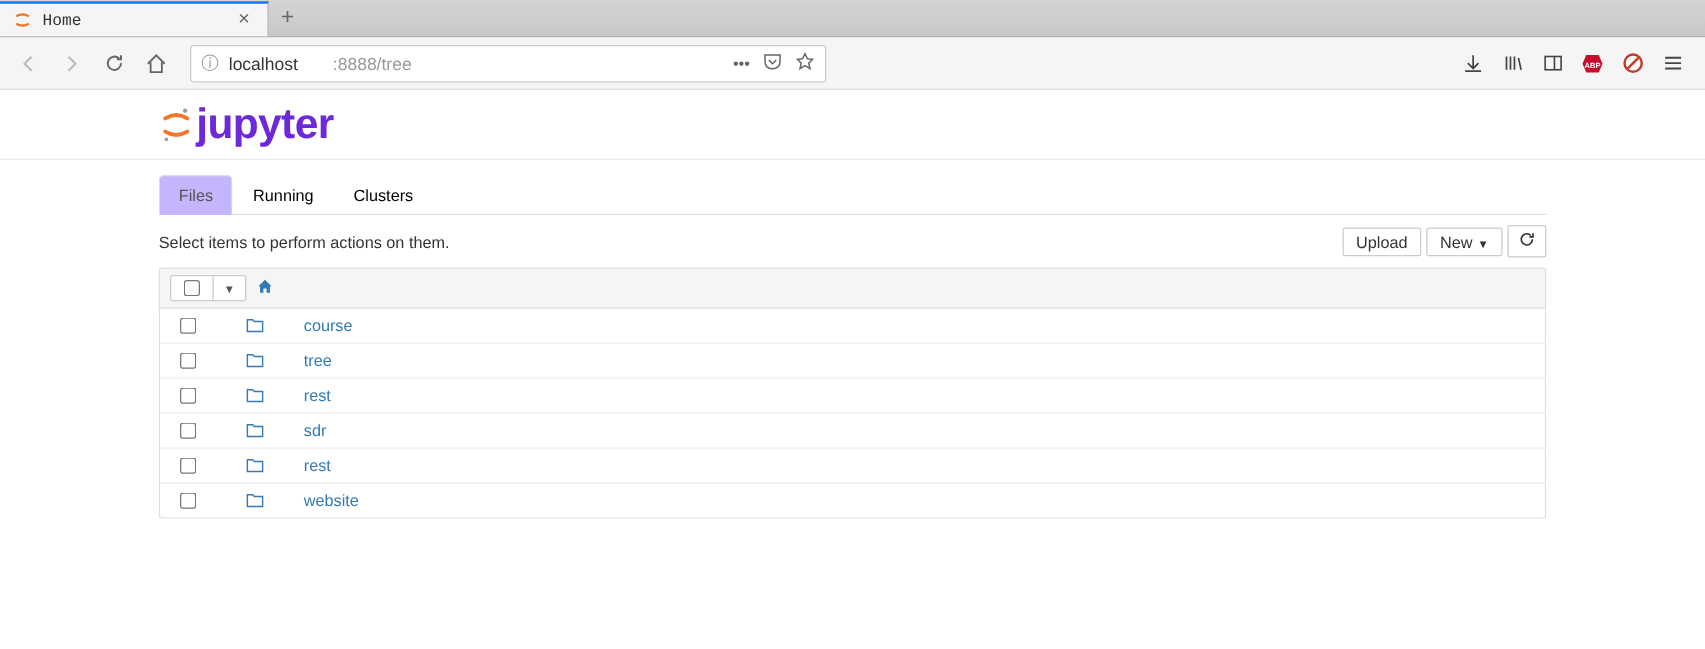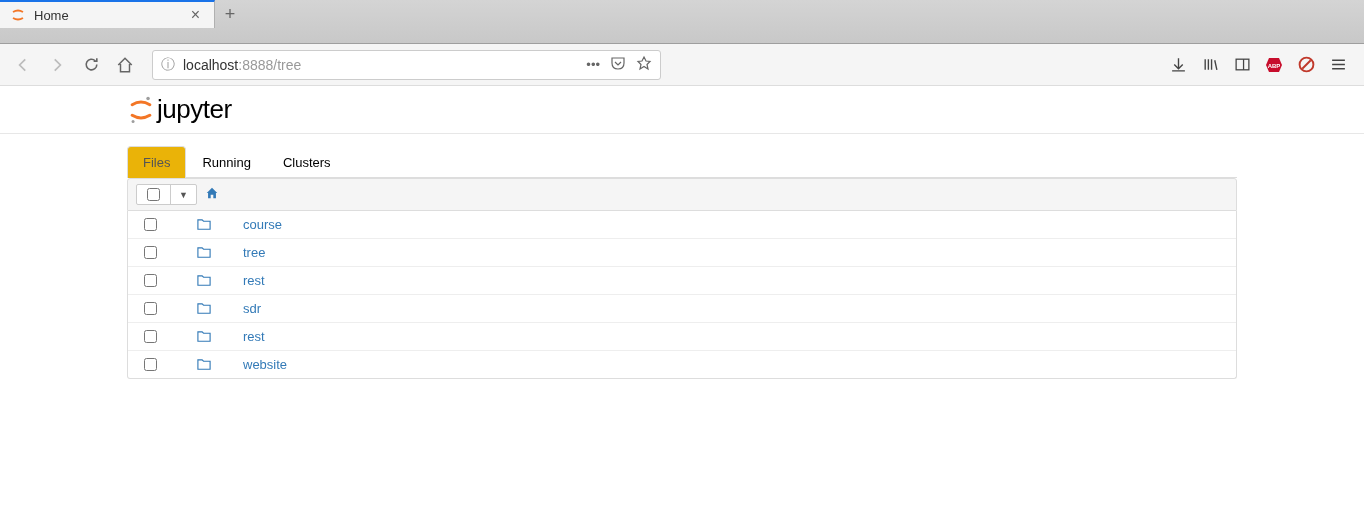--- a/index.html
+++ b/index.html
@@ -1,47 +1,47 @@
 <!DOCTYPE html>
 <html><head>
   <meta charset="utf-8">
   <style>
     * { margin: 0; padding: 0; box-sizing: border-box; }
     body { font-family: "Helvetica Neue", Helvetica, Arial, sans-serif; font-size: 13px; color: #333; background: #fff; }
     
     
-    .browser-tabs { background: linear-gradient(to bottom, #d4d4d4, #c8c8c8); height: 44px; display: flex; border-bottom: 1px solid #9e9e9e; }
+    .browser-tabs { background: linear-gradient(to bottom, #d4d4d4, #c8c8c8); height: 30px; display: flex; align-items: flex-end; border-bottom: 1px solid #9e9e9e; font-family: Liberation Mono, monospace; }
     .browser-tab { background: #f5f5f5; height: 28px; width: 215px; display: flex; align-items: center; padding: 0 10px; border-top: 2px solid #1a73e8; border-right: 1px solid #b0b0b0; position: relative; }
     .browser-tab .tab-icon { width: 16px; height: 16px; margin-right: 8px; display: flex; align-items: center; justify-content: center; }
     .browser-tab .tab-title { flex: 1; font-size: 13px; color: #333; }
     .browser-tab .tab-close { font-size: 16px; color: #666; cursor: pointer; padding: 0 4px; }
     .new-tab-btn { width: 30px; height: 28px; display: flex; align-items: center; justify-content: center; color: #666; font-size: 18px; cursor: pointer; }
     
     .browser-toolbar { background: #f5f5f5; height: 42px; display: flex; align-items: center; padding: 0 8px; border-bottom: 1px solid #ddd; gap: 4px; }
     .nav-btn { width: 30px; height: 30px; display: flex; align-items: center; justify-content: center; color: #666; cursor: pointer; border-radius: 4px; }
     .nav-btn.disabled { color: #bbb; }
     .address-bar { flex: 1; height: 30px; background: #fff; border: 1px solid #ccc; border-radius: 3px; display: flex; align-items: center; padding: 0 8px; margin: 0 8px 0 8px; max-width: 810px; }
     .address-bar .info-icon { color: #999; margin-right: 8px; font-size: 14px; }
     .address-bar .url-text { font-size: 14px; color: #333; }
-    .address-bar .url-text .url-port { color: #999; }
+    .address-bar .url-text .url-port { color: #999; padding-left: 28px; }
     .address-bar-icons { margin-left: auto; display: flex; gap: 10px; align-items: center; color: #666; }
     .toolbar-spacer { flex: 1; }
     .toolbar-icons { display: flex; gap: 12px; align-items: center; padding-right: 8px; }
     .toolbar-icon { width: 20px; height: 20px; display: flex; align-items: center; justify-content: center; color: #444; cursor: pointer; }
     
     
     .jupyter-header { border-bottom: 1px solid #e7e7e7; padding: 8px 0; }
     .jupyter-container { max-width: 1140px; margin: 0 auto; padding: 0 15px; }
     .jupyter-logo { display: flex; align-items: center; gap: 2px; }
-    .jupyter-logo .logo-text { font-size: 26px; color: #000000; font-weight: normal; letter-spacing: -0.5px; }
+    .jupyter-logo .logo-text { font-size: 34px; color: #6d28d9; font-weight: bold; letter-spacing: -0.5px; }
     
     .tabs-row { margin-top: 12px; border-bottom: 1px solid #ddd; }
     .tabs-list { display: flex; list-style: none; }
     .tab-item { padding: 8px 15px; cursor: pointer; color: #000000; border: 1px solid transparent; border-bottom: none; margin-bottom: -1px; border-radius: 4px 4px 0 0; }
-    .tab-item.active { color: #555; background: #eab308; border-color: #ddd #ddd #fff; }
+    .tab-item.active { color: #555; background: #c4b5fd; border-color: #ddd #ddd #fff; }
     
     .toolbar-row { display: flex; align-items: center; padding: 8px 0; }
     .toolbar-hint { color: #333; font-size: 13px; }
     .toolbar-actions { margin-left: auto; display: flex; gap: 4px; align-items: center; }
     .btn { background: #fff; border: 1px solid #ccc; padding: 3px 10px; font-size: 13px; cursor: pointer; border-radius: 2px; color: #333; }
     .btn .caret { margin-left: 4px; font-size: 9px; }
     .btn-icon-only { padding: 4px 8px; }
     
     .list-header { background: #f5f5f5; border: 1px solid #ddd; padding: 5px 8px; display: flex; align-items: center; gap: 8px; border-radius: 3px 3px 0 0; }
     .select-all-group { display: flex; border: 1px solid #ccc; border-radius: 2px; background: #fff; }
@@ -172,20 +172,34 @@
 
 <div class="jupyter-container">
   <div class="tabs-row">
     <ul class="tabs-list">
       <li class="tab-item active">Files</li>
       <li class="tab-item">Running</li>
       <li class="tab-item">Clusters</li>
     </ul>
   </div>
 
+  <div class="toolbar-row">
+    <span class="toolbar-hint">Select items to perform actions on them.</span>
+    <div class="toolbar-actions">
+      <button class="btn">Upload</button>
+      <button class="btn">
+        <span>New</span><span class="caret">▼</span>
+      </button>
+      <button class="btn btn-icon-only">
+        <svg width="13" height="13" viewBox="0 0 16 16">
+            <path d="M13.5 8 A5.5 5.5 0 1 1 12 4.2 M14 2 L14 5.5 L10.5 5.5" stroke="#333" stroke-width="1.6" fill="none"></path>
+          </svg>
+      </button>
+    </div>
+  </div>
 
   <div class="list-header">
     <div class="select-all-group">
       <div class="select-all-checkbox">
         <input type="checkbox" style="">
       </div>
       <div class="select-all-dropdown">▼</div>
     </div>
     <span class="breadcrumb-home">
       <svg width="14" height="14" viewBox="0 0 16 16">

